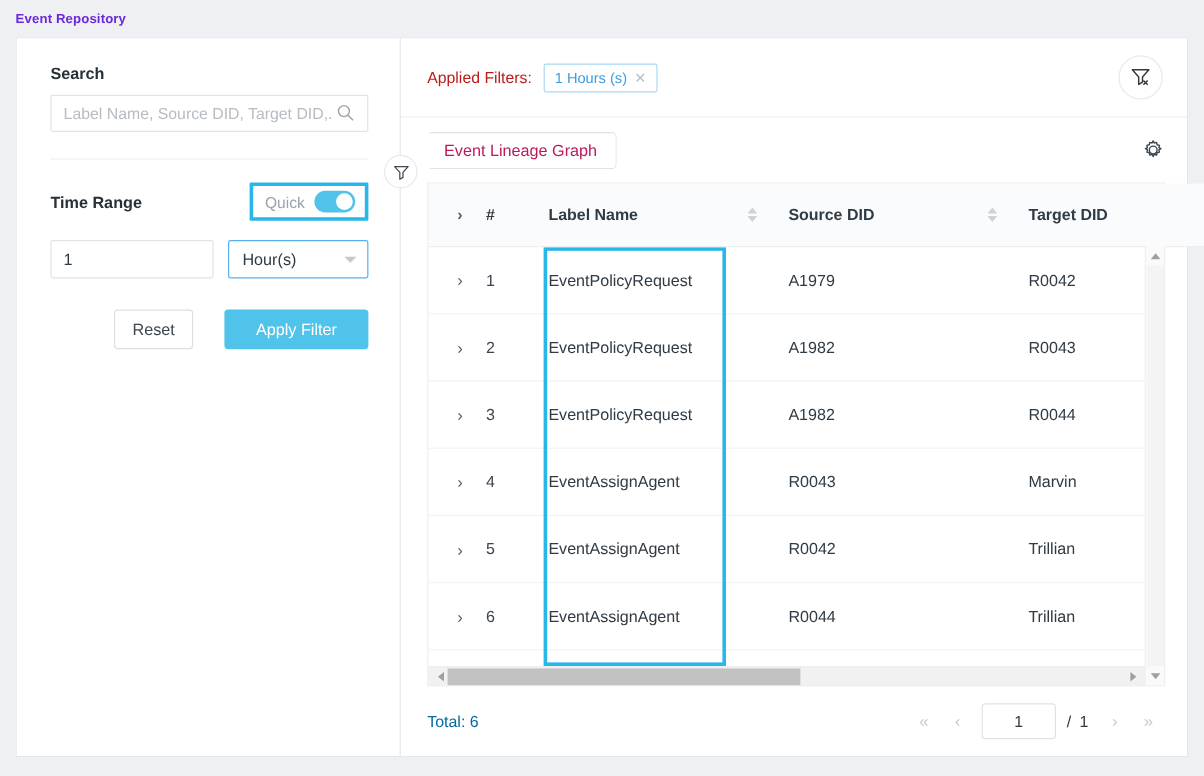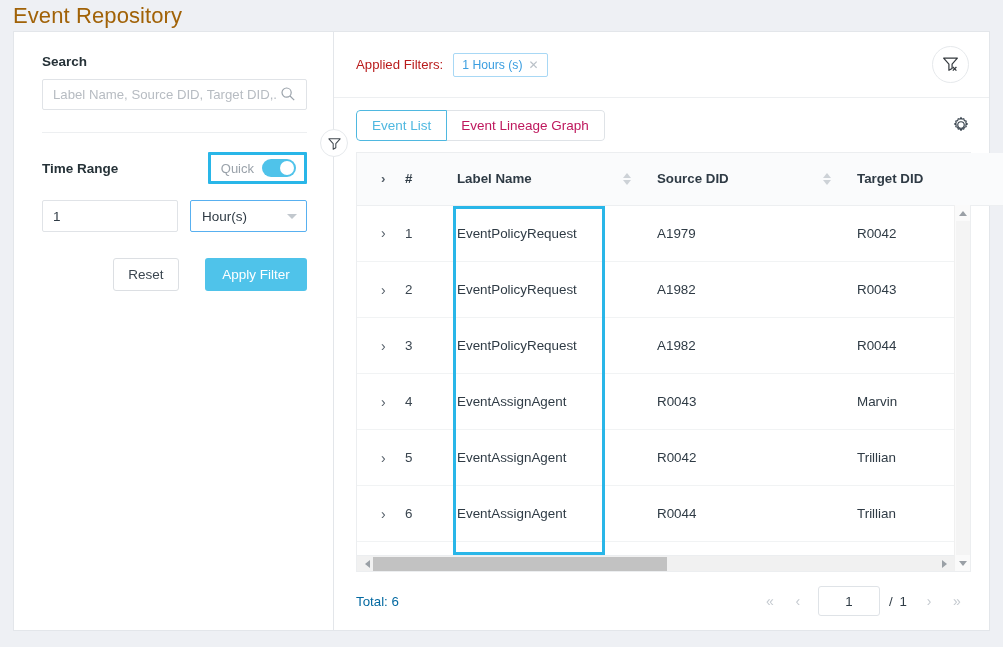--- a/index.html
+++ b/index.html
@@ -11,21 +11,21 @@
   }
 
   
   .titlebar {
     height: 31px;
     background: #eef0f4;
     display: flex; align-items: center;
     padding-left: 13px;
   }
   .titlebar .title {
-    font-size: 22px; color: #a16207; letter-spacing: .1px;
+    font-size: 11px; color: #6d28d9; letter-spacing: .1px; font-weight: bold;
   }
 
   
   .shell {
     position: absolute; top: 31px; left: 13px;
     width: 977px; height: 600px;
     display: flex;
     background: #fff;
     border: 1px solid #e3e6ea;
   }
@@ -113,21 +113,21 @@
   .btn {
     height: 33px; border-radius: 3px; font-size: 13.5px;
     display: flex; align-items: center; justify-content: center;
     cursor: pointer; font-family: "Liberation Sans", sans-serif;
   }
   .btn-reset {
     width: 66px; background: #fff; color: #3b4650;
     border: 1px solid #dcdfe3;
   }
   .btn-apply {
-    width: 102px; background: #4fc3ea; color: #fff; border: none;
+    width: 120px; background: #4fc3ea; color: #fff; border: none;
   }
 
   
   .collapse-handle {
     position: absolute;
     left: 306px; top: 97px;
     width: 28px; height: 28px; border-radius: 50%;
     background: #fff; border: 1px solid #e6e9ec;
     display: flex; align-items: center; justify-content: center;
     z-index: 5; cursor: pointer;
@@ -372,21 +372,20 @@
       <div class="round-btn">
         <svg width="19" height="19" viewBox="0 0 18 18">
           <path d="M2.5 3 h13 l-5 5.6 v4.2 l-3 1.7 v-5.9 z" fill="none" stroke="#33383d" stroke-width="1.15" stroke-linejoin="round"></path>
           <path d="M11.2 11.4 l3.4 3.4 M14.6 11.4 l-3.4 3.4" stroke="#33383d" stroke-width="1.15"></path>
         </svg>
       </div>
     </div>
 
     <div class="toolbar">
       <div class="tabs">
-        <div class="tab active">Event List</div>
         <div class="tab inactive">Event Lineage Graph</div>
       </div>
       <div class="spacer"></div>
       <div class="gear-btn">
         <svg width="18" height="18" viewBox="0 0 20 20">
           <path d="M10 6.4a3.6 3.6 0 1 0 0 7.2 3.6 3.6 0 0 0 0-7.2z" fill="none" stroke="#3b4650" stroke-width="1.3"></path>
           <path d="M10 1.6l1 1.9 2.1-.5.6 2.1 2.1.6-.5 2.1 1.9 1-1.9 1 .5 2.1-2.1.6-.6 2.1-2.1-.5-1 1.9-1-1.9-2.1.5-.6-2.1-2.1-.6.5-2.1-1.9-1 1.9-1-.5-2.1 2.1-.6.6-2.1 2.1.5z" fill="none" stroke="#3b4650" stroke-width="1.3" stroke-linejoin="round"></path>
         </svg>
       </div>
     </div>

